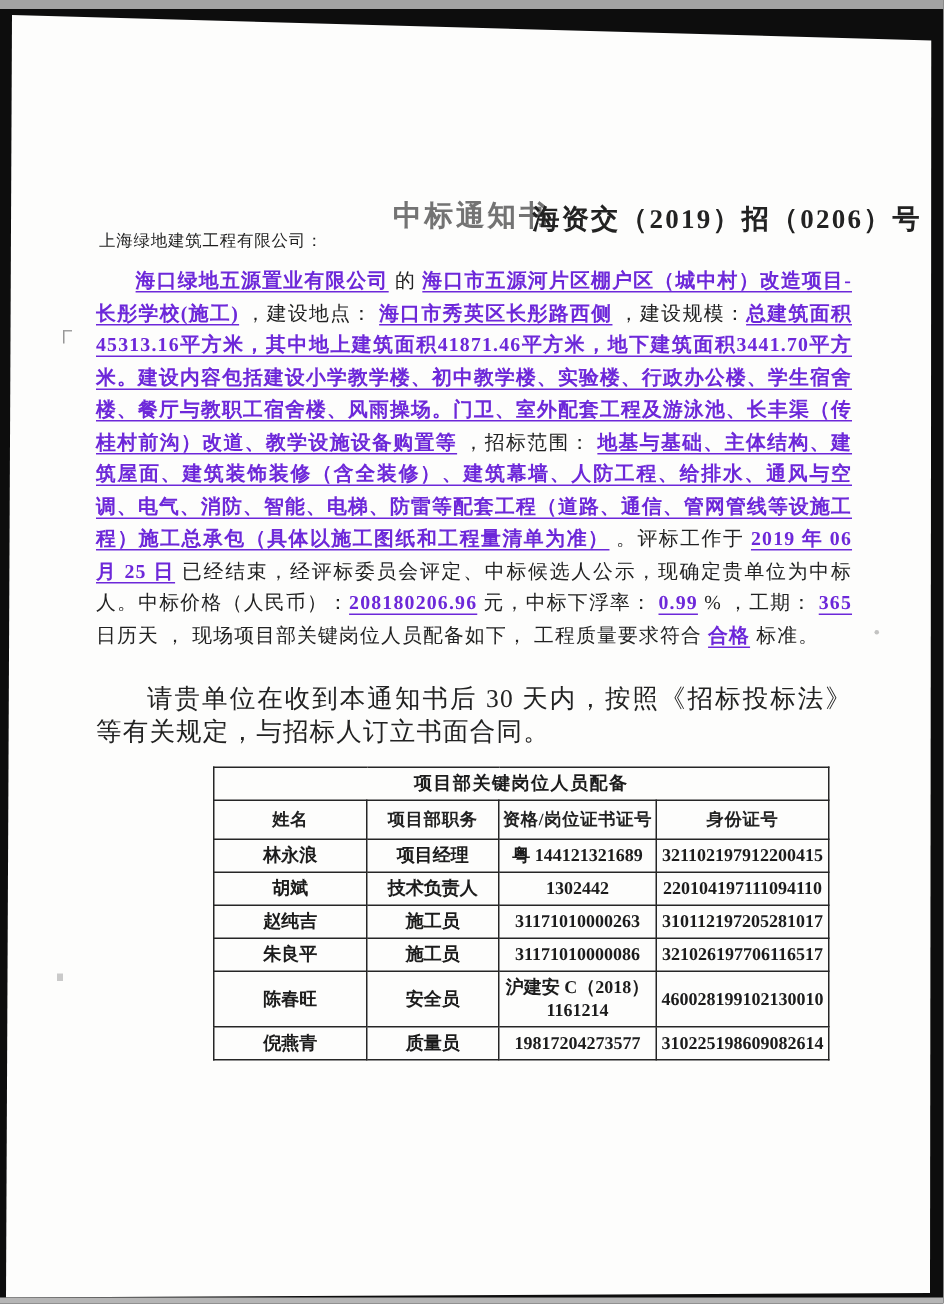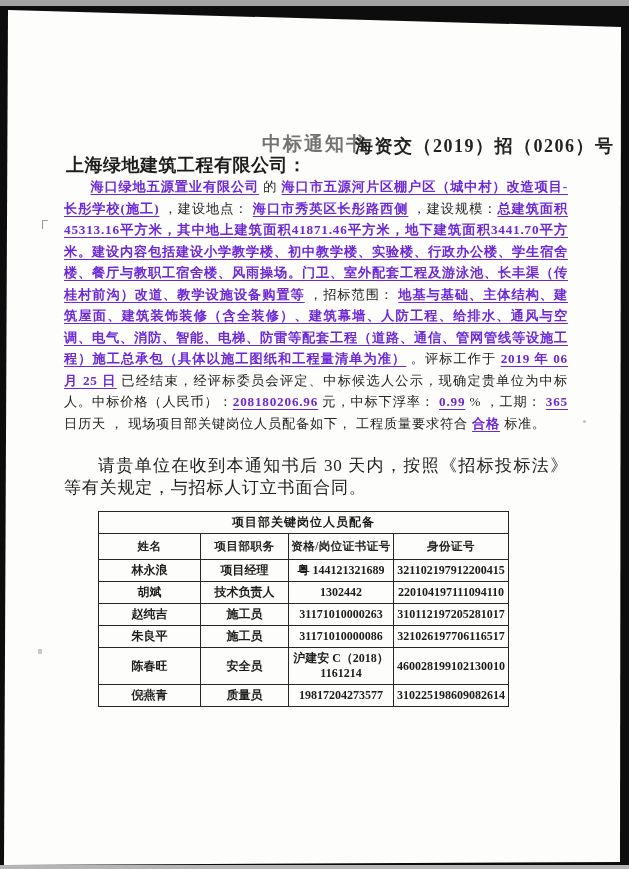--- a/index.html
+++ b/index.html
@@ -18,21 +18,21 @@
   .doc-title{
     position:absolute;left:0;right:0;top:101px;text-align:center;
     font-size:19px;font-weight:700;letter-spacing:2px;color:#737373;margin-top:30px;
   }
   .doc-number{
     position:absolute;top:134px;left:355px;
     font-size:18px;letter-spacing:1.5px;color:#222;font-weight:600;
   }
   .recipient{
     position:absolute;top:153px;left:66px;
-    font-size:18px;font-weight:700;letter-spacing:0.5px;color:#1d1d1d;
+    font-size:11px;font-weight:400;letter-spacing:0.5px;color:#1d1d1d;
   }
   .body-par{
     position:absolute;top:176px;left:64px;width:504px;
     font-size:13.2px;line-height:21.5px;letter-spacing:0.8px;
     text-align:justify;text-indent:2em;color:#222;
   }
   .body-par u,.closing u{
     text-decoration:underline;text-underline-offset:3px;text-decoration-thickness:1px;
   }
   .fill{font-weight:700;color:#6d28d9;}
@@ -41,20 +41,21 @@
     font-size:17px;line-height:21.5px;letter-spacing:0.8px;
     text-align:justify;text-indent:2em;color:#222;
   }
   table.personnel{
     position:absolute;top:511px;left:98px;width:410px;
     border-collapse:collapse;table-layout:fixed;
     background:#fdfdfc;
   }
   table.personnel,table.personnel th,table.personnel td{
     border:1.4px solid #262626;
+    margin-left:44px;
   }
   .tbl-title{
     font-size:12.5px;font-weight:700;letter-spacing:1px;color:#151515;
     text-align:center;padding:5px 0;
   }
   table.personnel th{
     font-size:11.5px;font-weight:600;color:#222;letter-spacing:0.5px;
     padding:5px 1px;white-space:nowrap;overflow:hidden;text-align:center;
   }
   table.personnel td{

